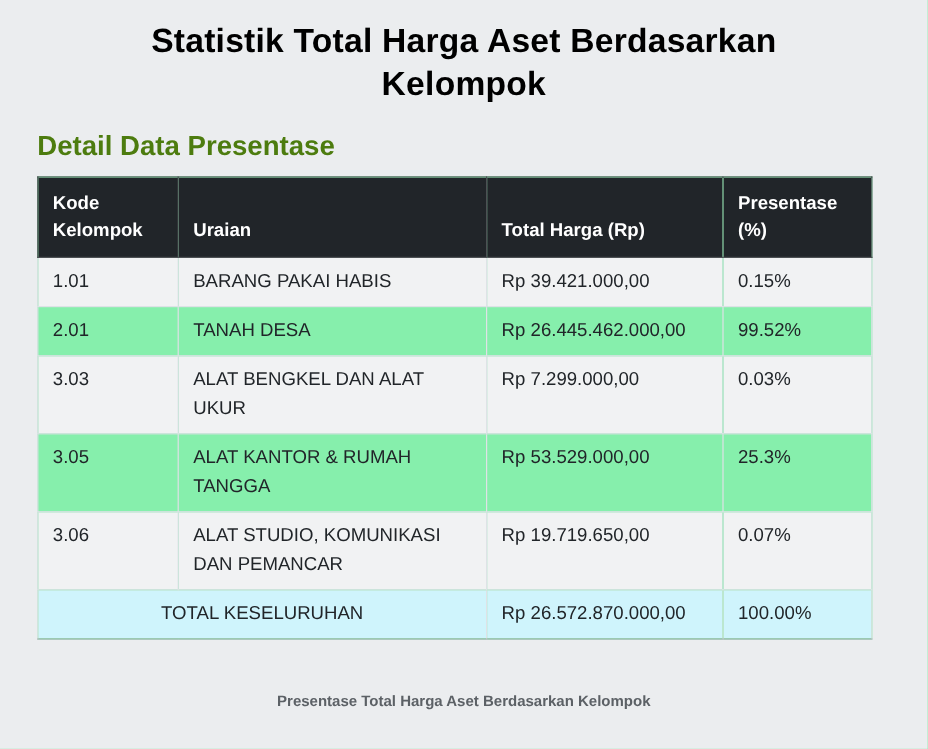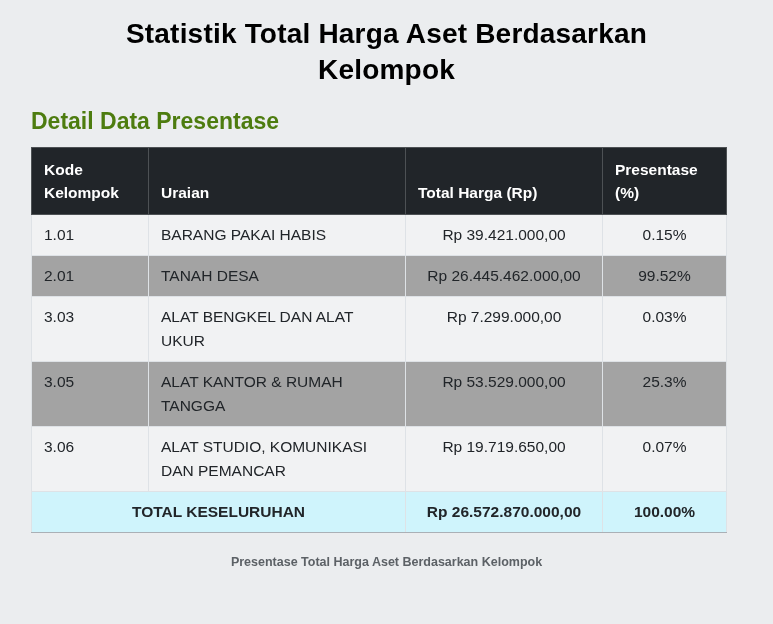--- a/index.html
+++ b/index.html
@@ -30,21 +30,21 @@
     font-size: 23px;
     line-height: 28px;
     font-weight: 600;
     color: #4d7c0f;
   }
   table.data-table {
     margin: 12px 0 0 31px;
     width: 695px;
     border-collapse: collapse;
     table-layout: fixed;
-    background: #a3a3a3;
+    background: #86efac;
     font-size: 15.5px;
   }
   .data-table th,
   .data-table td {
     border: 1px solid #dee2e6;
     padding: 8px 12px;
     overflow: hidden;
   }
   .data-table thead th {
     background: #212529;
@@ -57,33 +57,33 @@
     line-height: 23px;
   }
   .data-table tbody td {
     vertical-align: top;
     line-height: 24px;
   }
   .data-table tbody tr.striped td {
     background: #f1f2f3;
   }
   .data-table .num {
-    text-align: center;
+    text-align: left;
   }
   .data-table tfoot td {
     background: #cff4fc;
-    font-weight: 700;
+    font-weight: 400;
     line-height: 24px;
     border-bottom: 1px solid #aab0b6;
   }
   .data-table tfoot .total-label {
     text-align: center;
   }
   .table-caption {
-    margin-top: 22px;
+    margin-top: 44px;
     text-align: center;
     font-size: 12.5px;
     font-weight: 700;
     color: #5c6166;
   }
 </style>
 </head>
 <body>
 
 <div>

